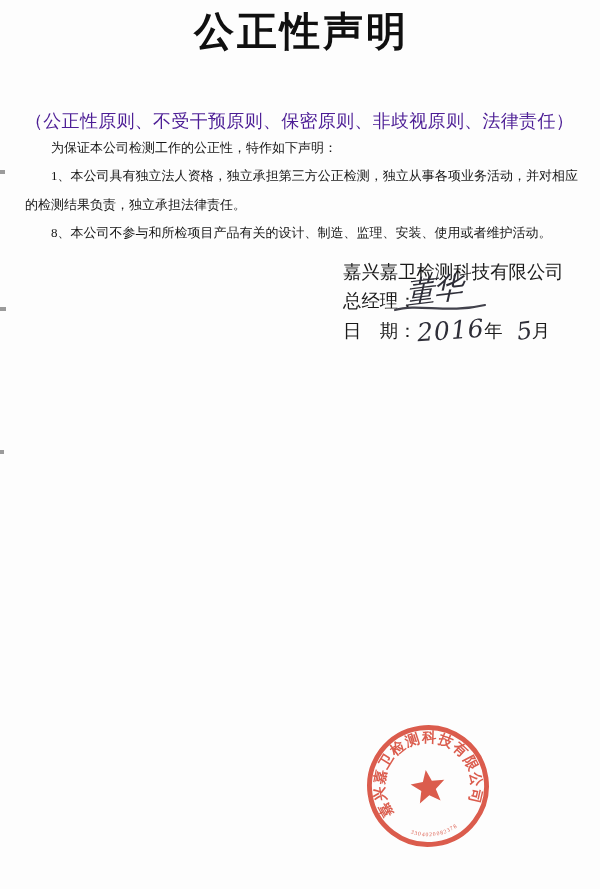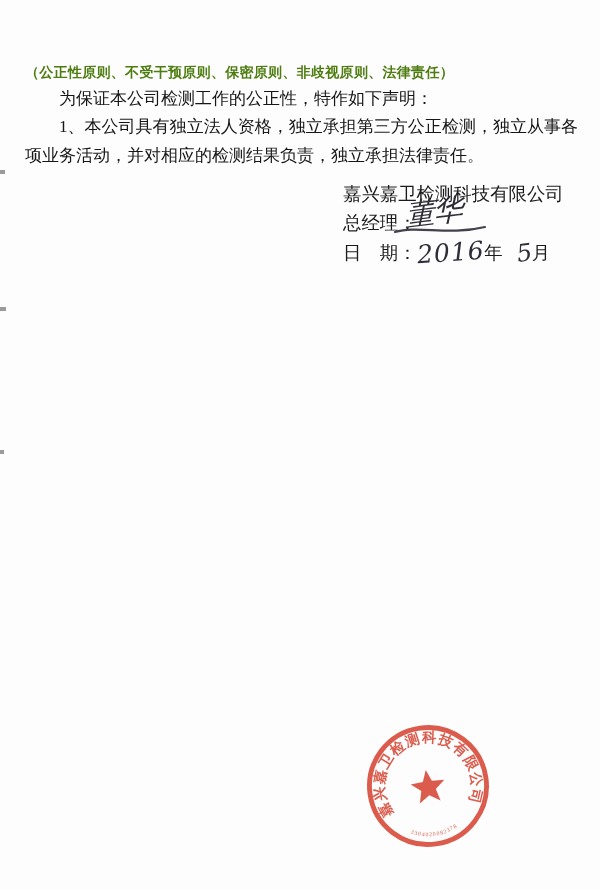--- a/index.html
+++ b/index.html
@@ -9,25 +9,25 @@
     padding:6px 22px 0 25px;
     font-family:"Liberation Serif","DejaVu Serif",serif;
     color:#141414;
   }
   .doc-title{
     margin:2px 0 0;text-align:center;
     font-size:40px;font-weight:700;letter-spacing:3px;
     line-height:47px;height:47px;color:#101010;
   }
   .principles{
-    margin:54px 0 0;font-weight:700;font-size:14px;
-    letter-spacing:.3px;line-height:25px;white-space:nowrap;color:#4d7c0f;
+    margin:54px 0 0;font-weight:400;font-size:18px;
+    letter-spacing:.3px;line-height:25px;white-space:nowrap;color:#4c1d95;
   }
   .body-text p{
-    margin:0;font-size:17px;line-height:28.4px;
+    margin:0;font-size:13px;line-height:28.4px;
     text-align:justify;text-align-last:left;color:#161616;
   }
   .intro,.clause{text-indent:2em;}
   .sig-block{
     margin:10px 0 0 318px;font-size:18.4px;line-height:29px;
     position:relative;color:#1a1a1a;
   }
   .manager-line{position:relative;height:29px;}
   .date-line{position:relative;height:29px;}
   .handwritten{
@@ -50,26 +50,28 @@
   .tick{position:absolute;left:0;background:#4a4a4a;opacity:.55;}
   .t1{top:170px;width:5px;height:4px;}
   .t2{top:307px;width:6px;height:4px;}
   .t3{top:450px;width:4px;height:4px;}
 </style>
 </head>
 <body>
 
 <div class="page">
 
+  <h1 class="doc-title">公正性声明</h1>
 
   <p class="principles">（公正性原则、不受干预原则、保密原则、非歧视原则、法律责任）</p>
 
   <div class="body-text">
     <p class="intro">为保证本公司检测工作的公正性，特作如下声明：</p>
     <p class="clause">1、本公司具有独立法人资格，独立承担第三方公正检测，独立从事各项业务活动，并对相应的检测结果负责，独立承担法律责任。</p>
+    <p class="clause">8、本公司不参与和所检项目产品有关的设计、制造、监理、安装、使用或者维护活动。</p>
   </div>
 
   <div class="sig-block">
     <div class="company-line">嘉兴嘉卫检测科技有限公司</div>
 
     <div class="manager-line">
       <span>总经理：</span>
       <svg class="flourish" width="95" height="16" viewBox="0 0 95 16">
         <path d="M2,10 C 25,3 55,14 92,5" fill="none" stroke="#2e2e38" stroke-width="2.2" stroke-linecap="round" opacity="0.9"></path>
       </svg>

